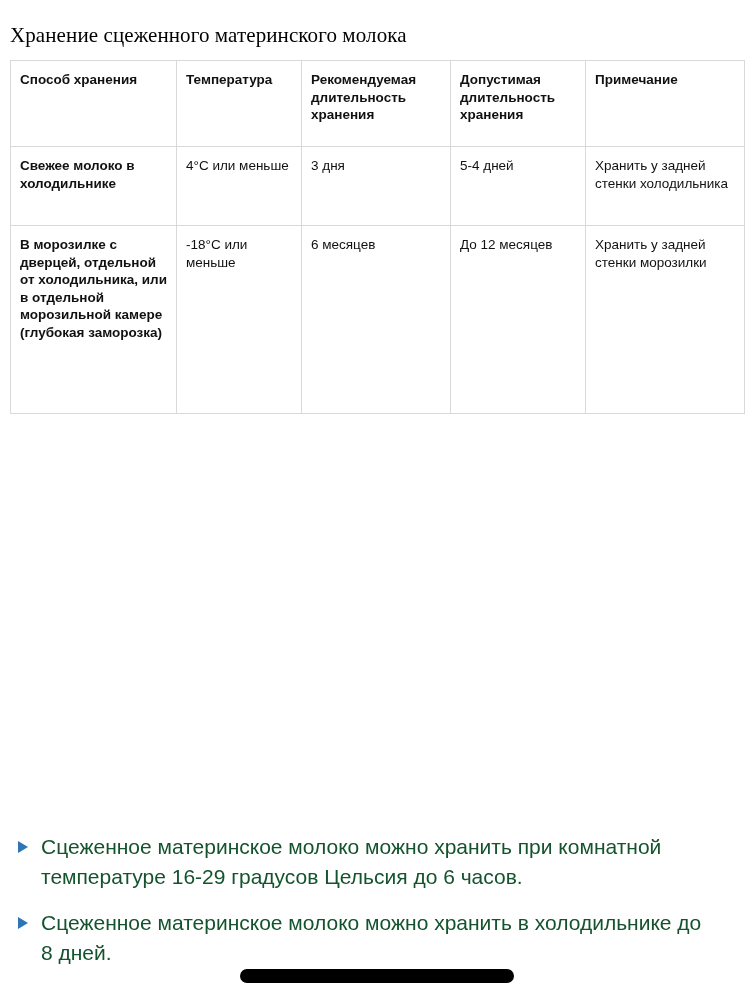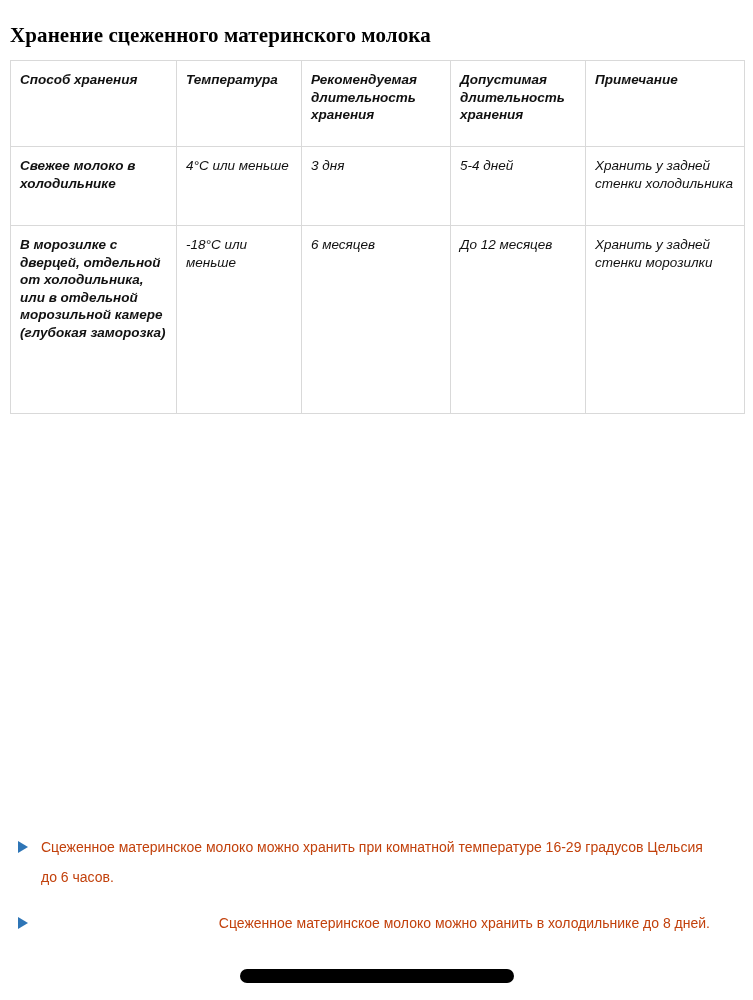--- a/index.html
+++ b/index.html
@@ -17,37 +17,36 @@
     -webkit-font-smoothing: antialiased;
   }
 
   
   .page-title {
     position: absolute;
     left: 10px;
     top: 8px;
     width: 730px;
     font-family: "Liberation Serif", serif;
-    font-weight: bold;
+    font-weight: normal;
     font-size: 21px;
     line-height: 26px;
     letter-spacing: 0.1px;
     color: #000000;
   }
 
   
   .storage-table {
     position: absolute;
     left: 10px;
     top: 60px;
     width: 734px;
     border-collapse: collapse;
     table-layout: fixed;
     background: #8b5cf6;
-    font-style: italic;
   }
   .storage-table col.c1 { width: 166px; }
   .storage-table col.c2 { width: 125px; }
   .storage-table col.c3 { width: 149px; }
   .storage-table col.c4 { width: 135px; }
   .storage-table col.c5 { width: 159px; }
 
   .storage-table th,
   .storage-table td {
     border: 1px solid #d9d9d9;
@@ -81,25 +80,25 @@
     top: 832px;
     width: 700px;
     margin: 0;
     padding: 0;
     list-style: none;
   }
   .bullet-item {
     position: relative;
     padding-left: 31px;
     margin-bottom: 16px;
-    font-size: 14px;
+    font-size: 21px;
     line-height: 30px;
-    color: #c2410c;
+    color: #14532d;
   }
-  .bullet-item:last-child { margin-bottom: 0; text-align: right; }
+  .bullet-item:last-child { margin-bottom: 0; }
 
   .bullet-marker {
     position: absolute;
     left: 8px;
     top: 9px;
     width: 0;
     height: 0;
     border-left: 10px solid #2e75b6;
     border-top: 6px solid transparent;
     border-bottom: 6px solid transparent;

